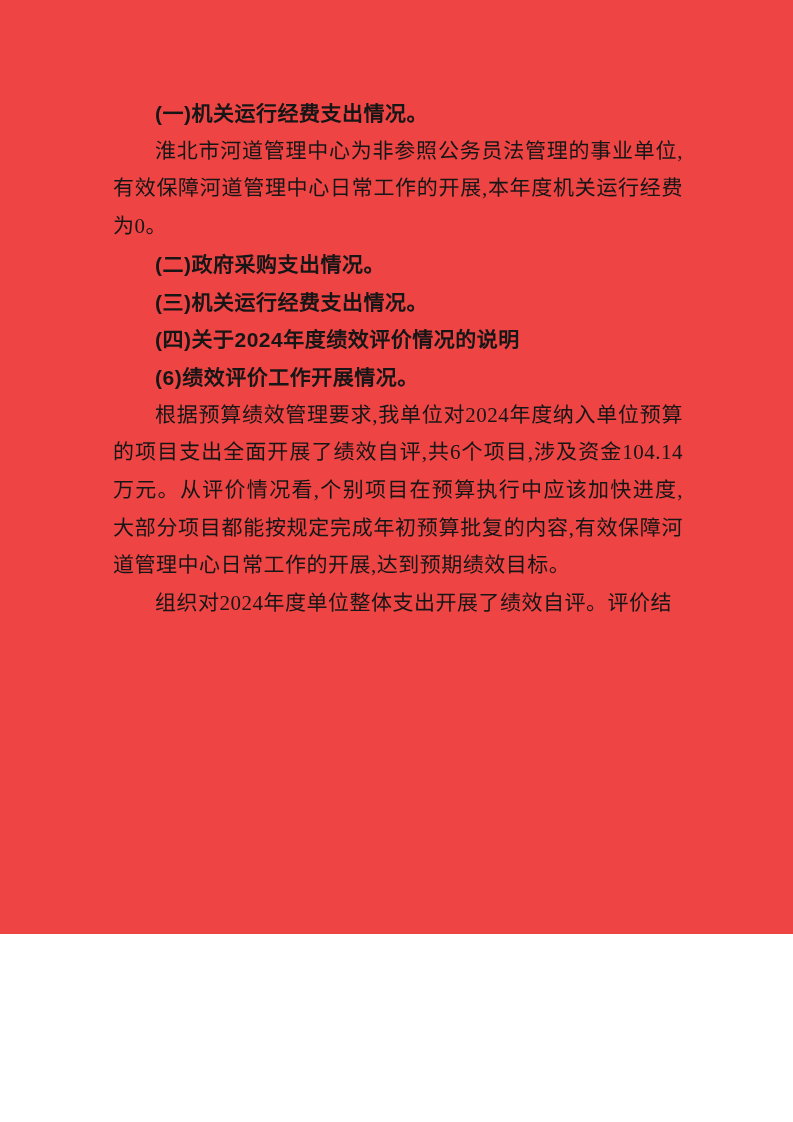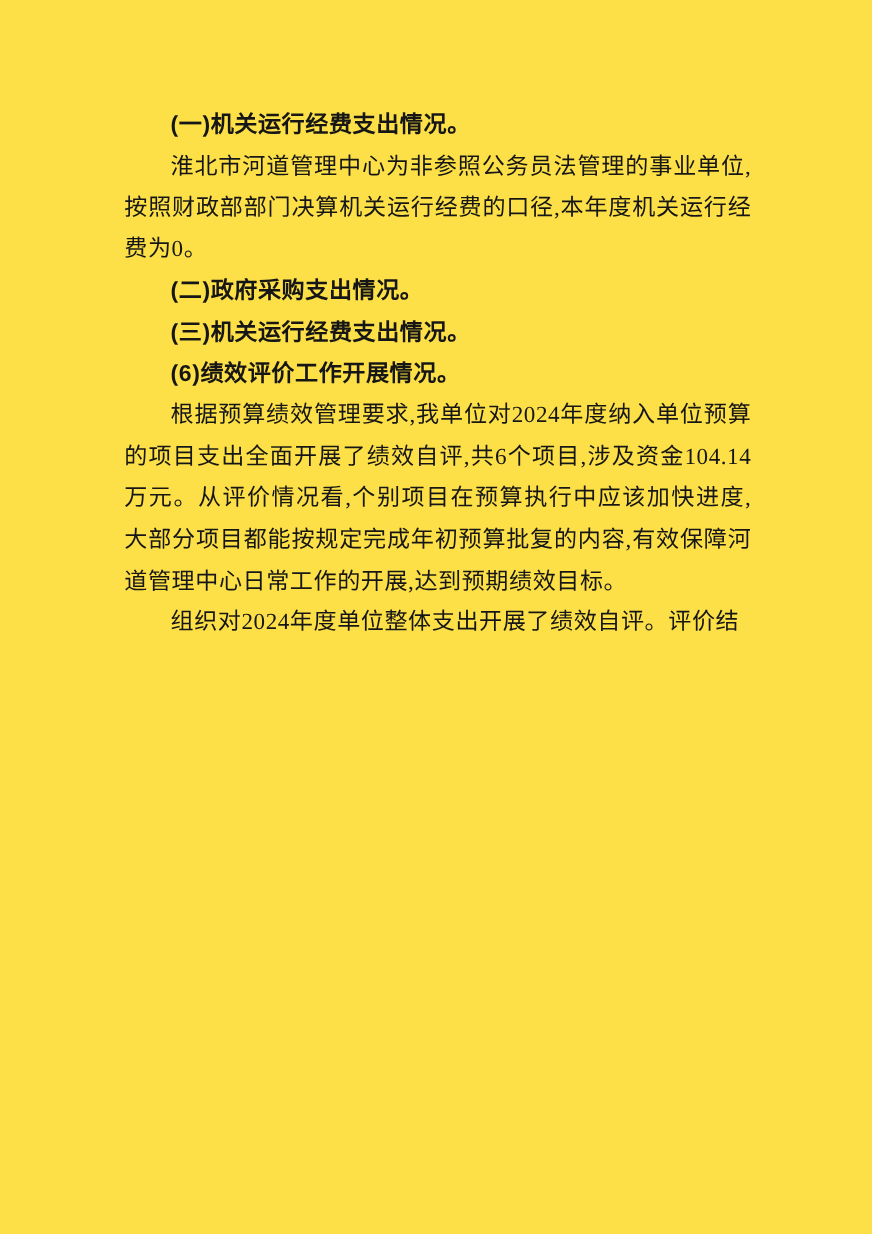--- a/index.html
+++ b/index.html
@@ -3,22 +3,22 @@
 <meta charset="utf-8">
 <style>
   html, body {
     margin: 0;
     padding: 0;
     background: #ffffff;
   }
   .page {
     position: relative;
     width: 793px;
-    height: 1122px;
-    background: #fde047;
+    height: 934px;
+    background: #ef4444;
     overflow: hidden;
     margin: 0 auto;
   }
   .doc-body {
     position: absolute;
     left: 113px;
     top: 95px;
     width: 570px;
     color: #161616;
   }
@@ -44,28 +44,29 @@
   }
 </style>
 </head>
 <body>
 
 <div class="page">
   <div class="doc-body">
 
     <p class="heading">(一)机关运行经费支出情况。</p>
 
-    <p class="para">淮北市河道管理中心为非参照公务员法管理的事业单位,按照财政部部门决算机关运行经费的口径,本年度机关运行经费为0。</p>
+    <p class="para">淮北市河道管理中心为非参照公务员法管理的事业单位,有效保障河道管理中心日常工作的开展,本年度机关运行经费为0。</p>
 
     <p class="heading">(二)政府采购支出情况。</p>
 
 
     <p class="heading">(三)机关运行经费支出情况。</p>
 
 
+    <p class="heading">(四)关于2024年度绩效评价情况的说明</p>
 
     <p class="heading">(6)绩效评价工作开展情况。</p>
 
     <p class="para">根据预算绩效管理要求,我单位对2024年度纳入单位预算的项目支出全面开展了绩效自评,共6个项目,涉及资金104.14万元。从评价情况看,个别项目在预算执行中应该加快进度,大部分项目都能按规定完成年初预算批复的内容,有效保障河道管理中心日常工作的开展,达到预期绩效目标。</p>
 
     <p class="para">组织对2024年度单位整体支出开展了绩效自评。评价结</p>
 
   </div>
 </div>
 

